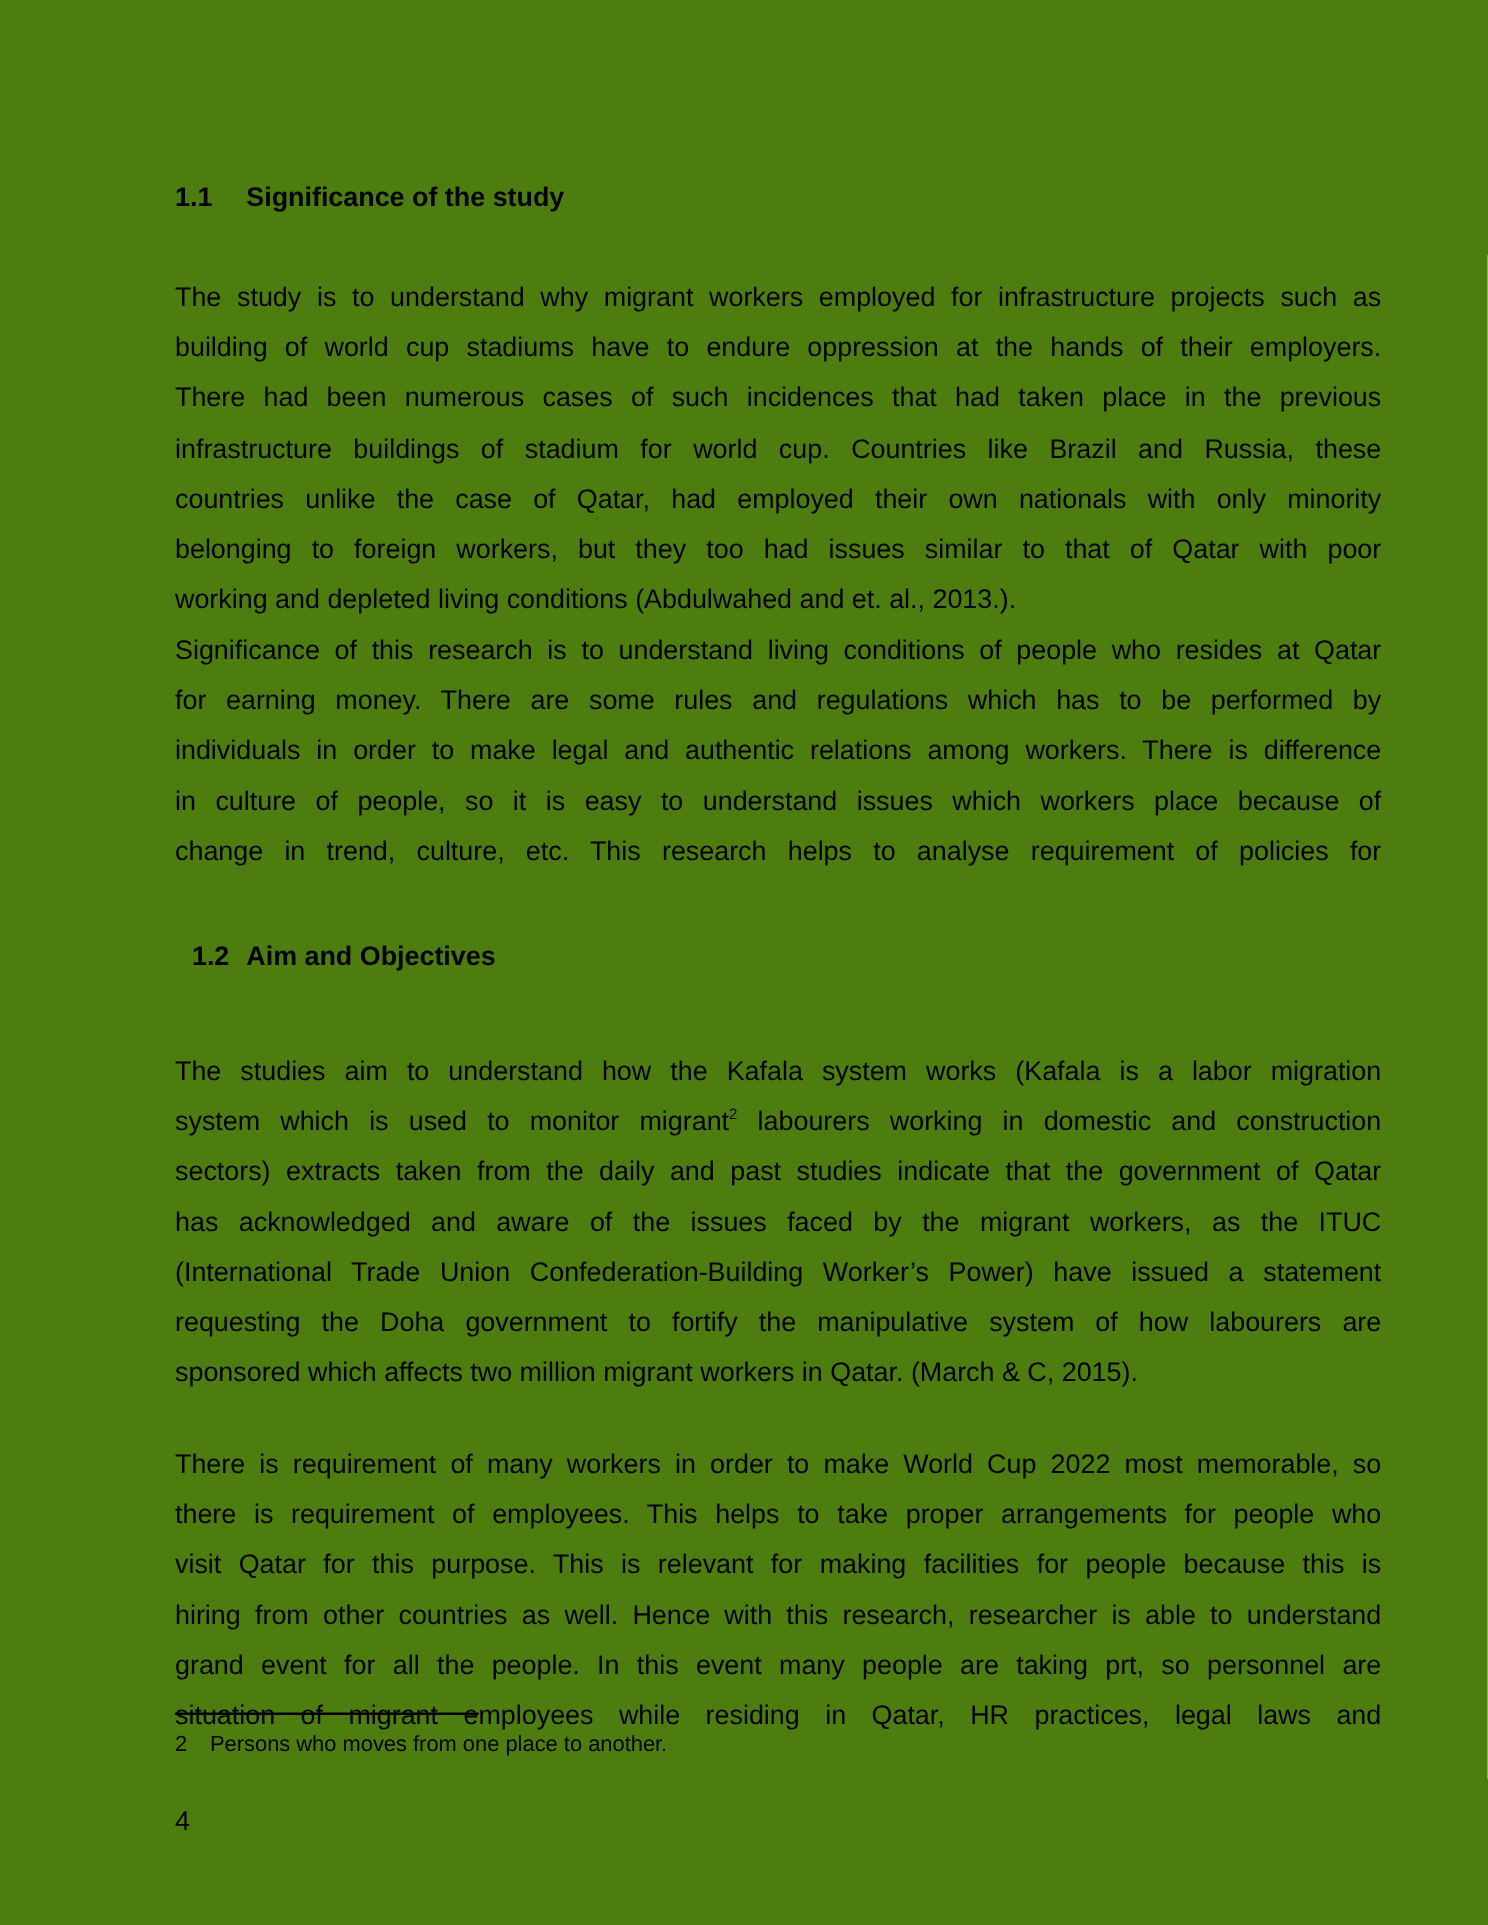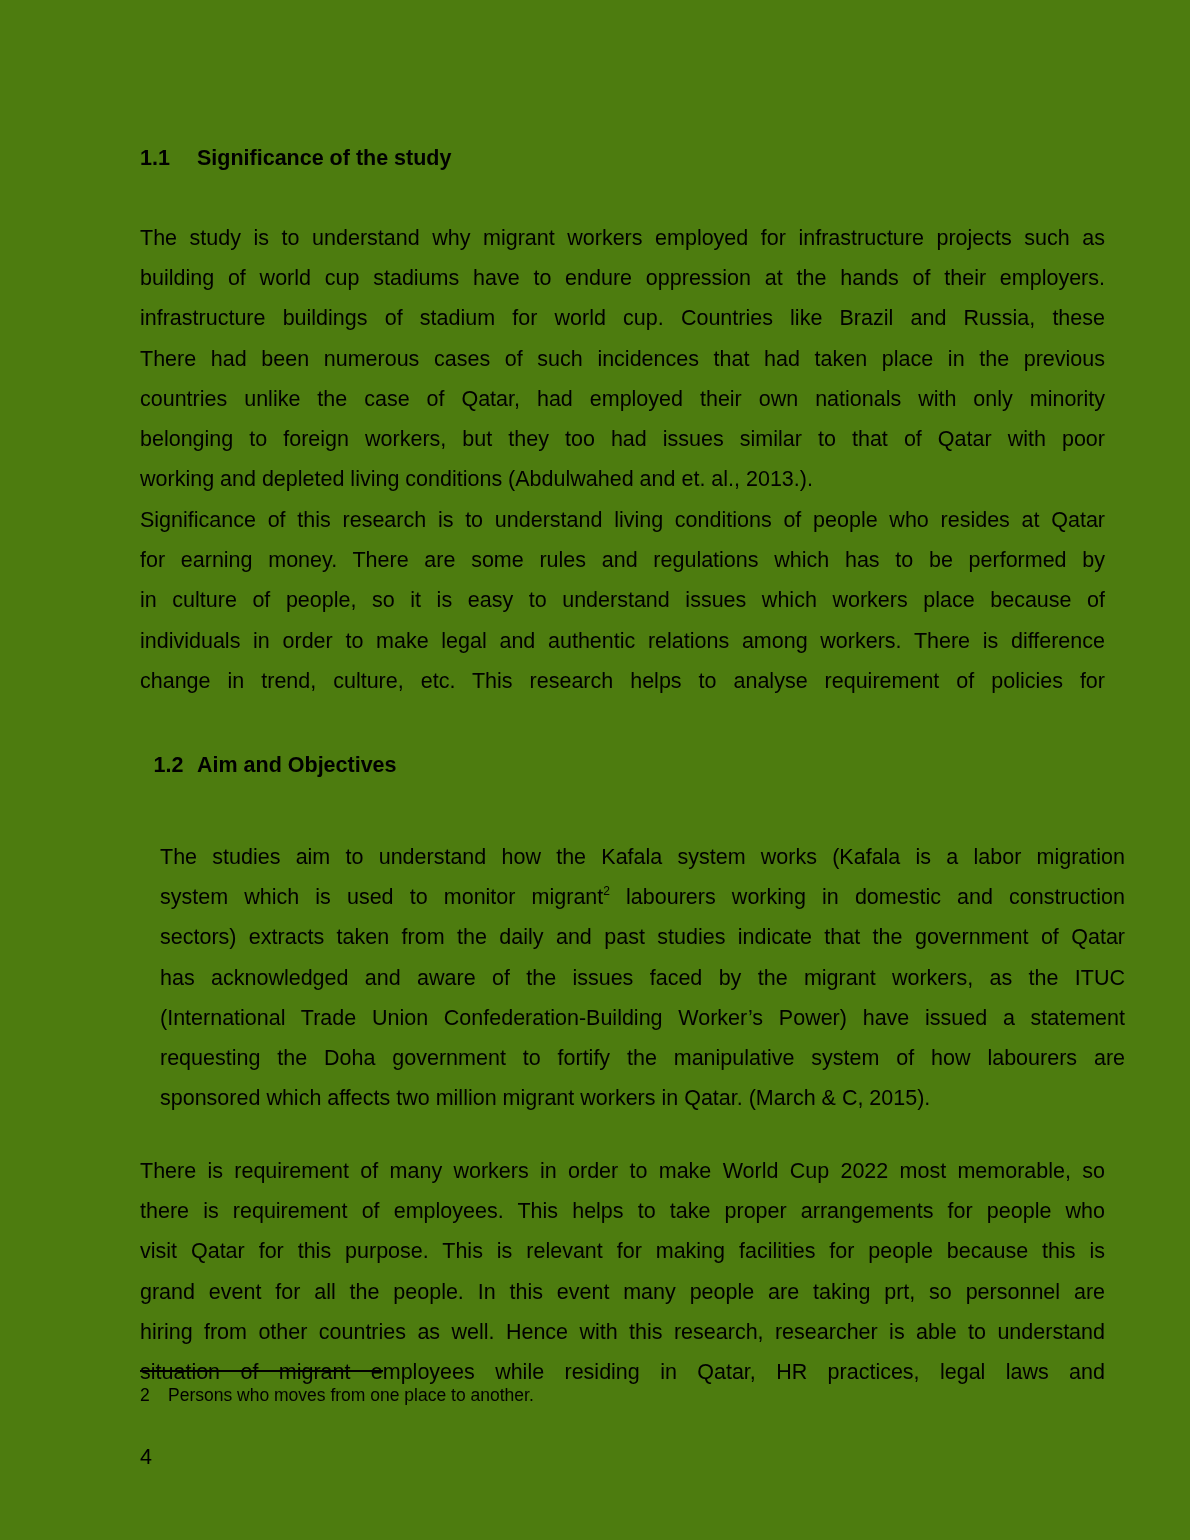--- a/index.html
+++ b/index.html
@@ -22,55 +22,55 @@
 
 <div class="page">
 
   <div class="heading" style="top:145px;">
     <span class="num">1.1</span><span>Significance of the study</span>
   </div>
 
   <div class="para" style="top:218px;">
     <div class="line j">The study is to understand why migrant workers employed for infrastructure projects such as</div>
     <div class="line j">building of world cup stadiums have to endure oppression at the hands of their employers.</div>
+    <div class="line j">There had been numerous cases of such incidences that had taken place in the previous</div>
     <div class="line j">infrastructure buildings of stadium for world cup. Countries like Brazil and Russia, these</div>
-    <div class="line j">There had been numerous cases of such incidences that had taken place in the previous</div>
     <div class="line j">countries unlike the case of Qatar, had employed their own nationals with only minority</div>
     <div class="line j">belonging to foreign workers, but they too had issues similar to that of Qatar with poor</div>
     <div class="line">working and depleted living conditions (Abdulwahed and et. al., 2013.).</div>
   </div>
 
   <div class="para" style="top:500px;">
     <div class="line j">Significance of this research is to understand living conditions of people who resides at Qatar</div>
     <div class="line j">for earning money. There are some rules and regulations which has to be performed by</div>
+    <div class="line j">individuals in order to make legal and authentic relations among workers. There is difference</div>
     <div class="line j">in culture of people, so it is easy to understand issues which workers place because of</div>
-    <div class="line j">individuals in order to make legal and authentic relations among workers. There is difference</div>
     <div class="line j">change in trend, culture, etc. This research helps to analyse requirement of policies for</div>
   </div>
 
   <div class="heading" style="top:752px;text-align:center;">
     <span class="num">1.2</span><span>Aim and Objectives</span>
   </div>
 
-  <div class="para" style="top:837px;margin-left:20px;">
+  <div class="para" style="top:837px;">
     <div class="line j">The studies aim to understand how the Kafala system works (Kafala is a labor migration</div>
     <div class="line j"><span>system which is used to monitor migrant</span><sup class="fnref">2</sup><span> labourers working in domestic and construction</span></div>
     <div class="line j">sectors) extracts taken from the daily and past studies indicate that the government of Qatar</div>
     <div class="line j">has acknowledged and aware of the issues faced by the migrant workers, as the ITUC</div>
     <div class="line j">(International Trade Union Confederation-Building Worker’s Power) have issued a statement</div>
     <div class="line j">requesting the Doha government to fortify the manipulative system of how labourers are</div>
     <div class="line">sponsored which affects two million migrant workers in Qatar. (March &amp; C, 2015).</div>
   </div>
 
   <div class="para" style="top:1151px;">
     <div class="line j">There is requirement of many workers in order to make World Cup 2022 most memorable, so</div>
     <div class="line j">there is requirement of employees. This helps to take proper arrangements for people who</div>
     <div class="line j">visit Qatar for this purpose. This is relevant for making facilities for people because this is</div>
+    <div class="line j">hiring from other countries as well. Hence with this research, researcher is able to understand</div>
     <div class="line j">grand event for all the people. In this event many people are taking prt, so personnel are</div>
-    <div class="line j">hiring from other countries as well. Hence with this research, researcher is able to understand</div>
     <div class="line j">situation of migrant employees while residing in Qatar, HR practices, legal laws and</div>
   </div>
 
   <div class="fn-rule"></div>
   <div class="footnote">
     <span class="fn-num">2</span><span>Persons who moves from one place to another.</span>
   </div>
 
   <div class="page-number">4</div>
 </div>

